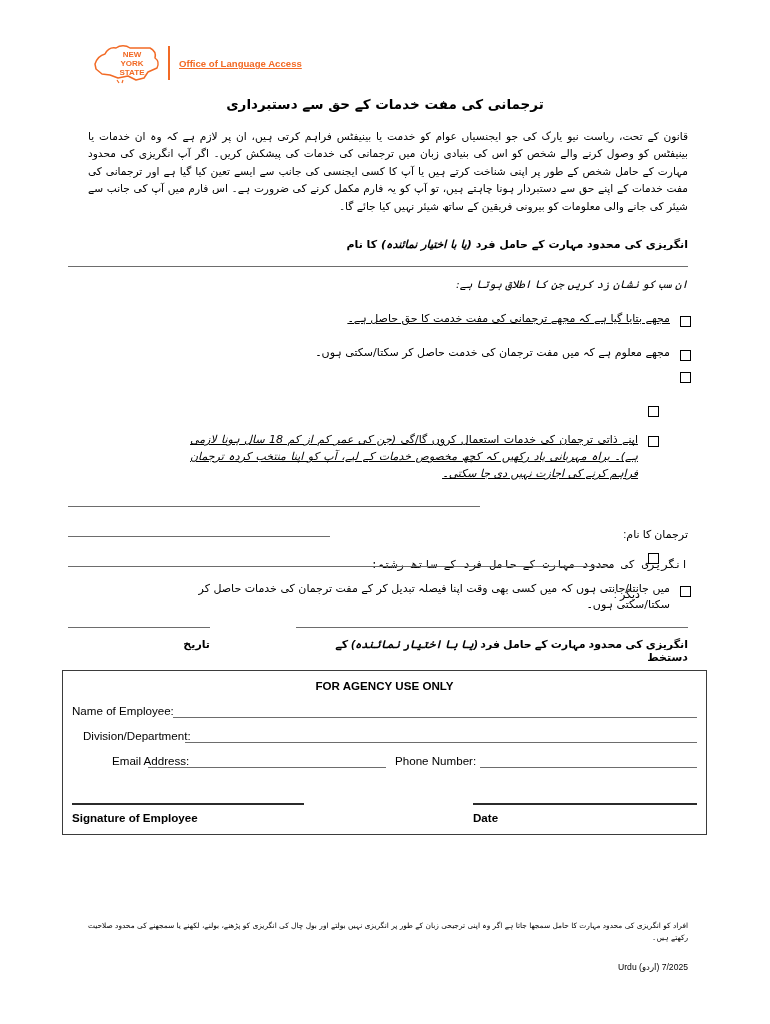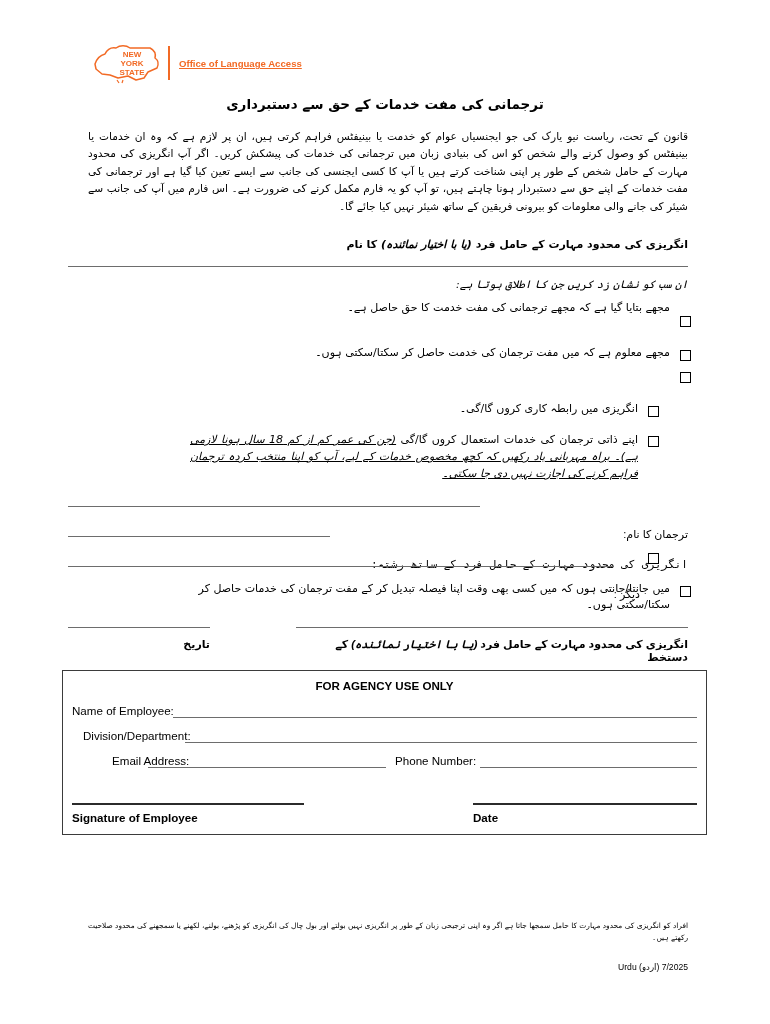--- a/index.html
+++ b/index.html
@@ -92,33 +92,32 @@
   <div class="intro urdu">قانون کے تحت، ریاست نیو یارک کی جو ایجنسیاں عوام کو خدمت یا بینیفٹس فراہم کرتی ہیں، ان پر لازم ہے کہ وہ ان خدمات یا بینیفٹس کو وصول کرنے والے شخص کو اس کی بنیادی زبان میں ترجمانی کی خدمات کی پیشکش کریں۔ اگر آپ انگریزی کی محدود مہارت کے حامل شخص کے طور پر اپنی شناخت کرتے ہیں یا آپ کا کسی ایجنسی کی جانب سے ایسے تعین کیا گیا ہے اور ترجمانی کی مفت خدمات کے اپنے حق سے دستبردار ہونا چاہتے ہیں، تو آپ کو یہ فارم مکمل کرنے کی ضرورت ہے۔ اس فارم میں آپ کی جانب سے شیئر کی جانے والی معلومات کو بیرونی فریقین کے ساتھ شیئر نہیں کیا جائے گا۔</div>
 
   <div class="name-label urdu">
     <span>انگریزی کی محدود مہارت کے حامل فرد </span><i>(یا با اختیار نمائندہ)</i><span> کا نام</span>
   </div>
   <div class="rule" style="left:68px;top:266px;width:620px;"></div>
 
   <div class="instr urdu">ان سب کو نشان زد کریں جن کا اطلاق ہوتا ہے:</div>
 
   <div class="ck" style="left:680px;top:316px;"></div>
-  <div class="ck-row urdu" style="left:190px;top:300px;width:480px;">مجھے بتایا گیا ہے کہ مجھے ترجمانی کی مفت خدمت کا حق حاصل ہے۔</div>
+  <div class="ck-row urdu" style="left:190px;top:311px;width:480px;text-decoration:underline;">مجھے بتایا گیا ہے کہ مجھے ترجمانی کی مفت خدمت کا حق حاصل ہے۔</div>
 
   <div class="ck" style="left:680px;top:350px;"></div>
   <div class="ck-row urdu" style="left:190px;top:345px;width:480px;">مجھے معلوم ہے کہ میں مفت ترجمان کی خدمت حاصل کر سکتا/سکتی ہوں۔</div>
 
   <div class="ck" style="left:680px;top:372px;"></div>
 
   <div class="ck" style="left:648px;top:406px;"></div>
-  <div class="ck-row urdu" style="left:190px;top:401px;width:448px;">انگریزی میں رابطہ کاری کروں گا/گی۔</div>
 
   <div class="ck" style="left:648px;top:436px;"></div>
   <div class="ck-row urdu" style="left:190px;top:431px;width:448px;line-height:17px;
-              text-align:justify;text-align-last:right;"><span>اپنے ذاتی ترجمان کی خدمات استعمال کروں گا/گی </span><i class="u-line">(جن کی عمر کم از کم 18 سال ہونا لازمی ہے)۔ براہ مہربانی یاد رکھیں کہ کچھ مخصوص خدمات کے لیے، آپ کو اپنا منتخب کردہ ترجمان فراہم کرنے کی اجازت نہیں دی جا سکتی۔</i></div>
+              text-align:justify;text-align-last:right;text-decoration:underline;"><span>اپنے ذاتی ترجمان کی خدمات استعمال کروں گا/گی </span><i class="u-line">(جن کی عمر کم از کم 18 سال ہونا لازمی ہے)۔ براہ مہربانی یاد رکھیں کہ کچھ مخصوص خدمات کے لیے، آپ کو اپنا منتخب کردہ ترجمان فراہم کرنے کی اجازت نہیں دی جا سکتی۔</i></div>
 
   <div class="field-label" style="left:330px;top:488px;width:358px;">ترجمان کا نام:</div>
   <div class="rule" style="left:68px;top:506px;width:412px;"></div>
 
   <div class="field-label" style="left:280px;top:518px;width:408px;font-family:Liberation Mono, monospace;">انگریزی کی محدود مہارت کے حامل فرد کے ساتھ رشتہ:</div>
   <div class="rule" style="left:68px;top:536px;width:262px;"></div>
 
   <div class="ck" style="left:648px;top:553px;"></div>
   <div class="field-label" style="left:400px;top:548px;width:240px;">دیگر :</div>
   <div class="rule" style="left:68px;top:566px;width:546px;"></div>

